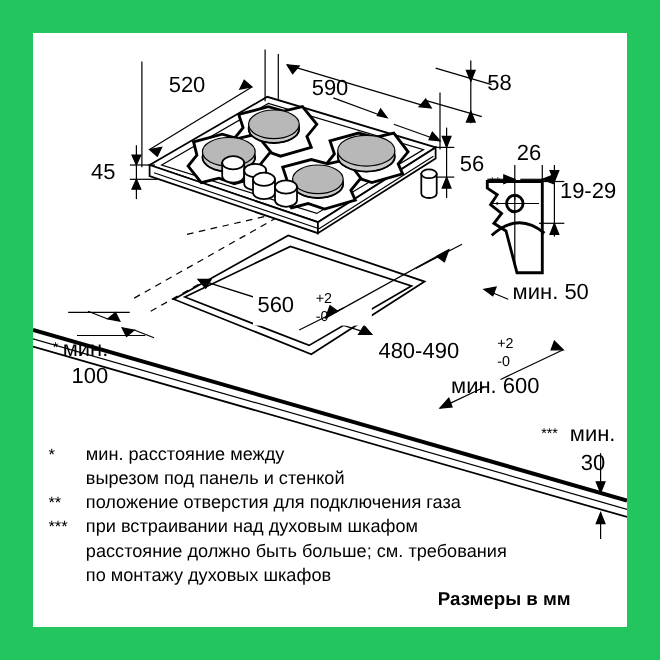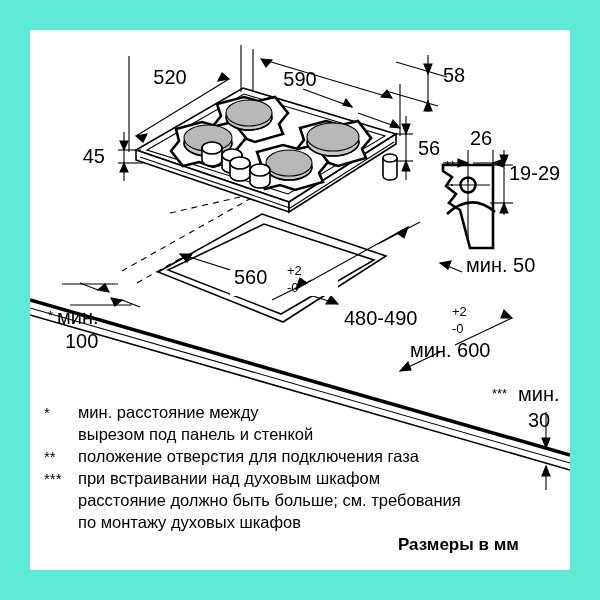--- a/index.html
+++ b/index.html
@@ -4,21 +4,21 @@
 <style>
   html, body {
     margin: 0;
     padding: 0;
     background: #000000;
   }
   #page {
     position: relative;
     width: 600px;
     height: 600px;
-    background: #5eead4;
+    background: #22c55e;
     overflow: hidden;
     font-family: "Liberation Sans", sans-serif;
   }
   #canvas-area {
     position: absolute;
     left: 30px;
     top: 30px;
     width: 540px;
     height: 540px;
     background: #ffffff;

